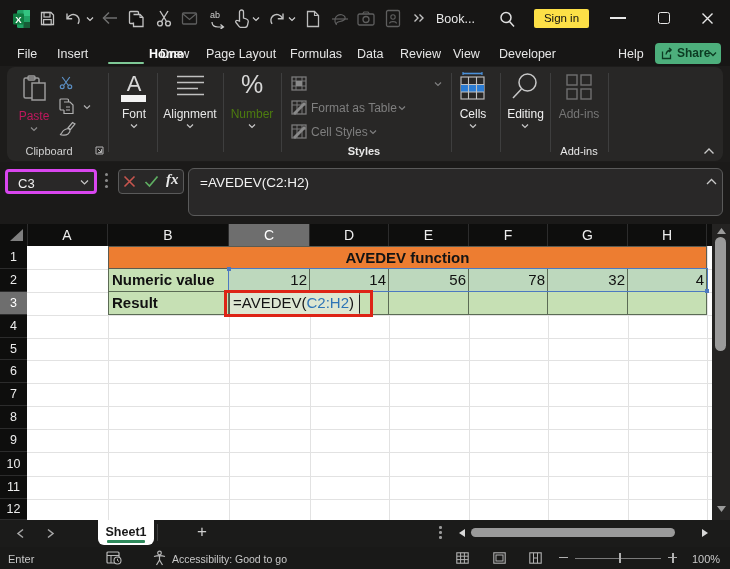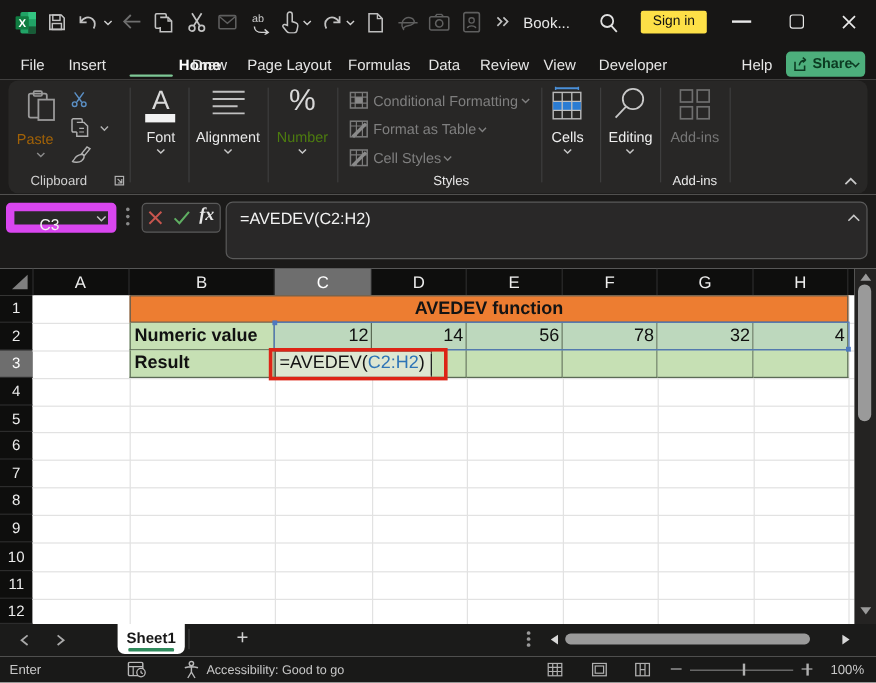--- a/index.html
+++ b/index.html
@@ -166,21 +166,21 @@
     <div class="abs" style="left:451px;top:7px;width:1px;height:79px;background:#3e3e3e;"></div>
     <div class="abs" style="left:500px;top:7px;width:1px;height:79px;background:#3e3e3e;"></div>
     <div class="abs" style="left:550px;top:7px;width:1px;height:79px;background:#3e3e3e;"></div>
     <div class="abs" style="left:608px;top:7px;width:1px;height:79px;background:#3e3e3e;"></div>
 
     <svg class="abs" style="left:22px;top:9px;" width="26" height="28" viewBox="0 0 26 28">
       <rect x="2" y="3" width="15" height="20" rx="1.5" fill="none" stroke="#9a9a9a" stroke-width="1.5"></rect>
       <rect x="6" y="1" width="7" height="4" rx="1" fill="none" stroke="#9a9a9a" stroke-width="1.4"></rect>
       <rect x="10" y="8" width="13" height="17" fill="#282726" stroke="#9a9a9a" stroke-width="1.5"></rect>
     </svg>
-    <div class="abs" style="left:14px;top:43px;width:40px;height:12px;color:#a16207;font-size:12px;text-align:left;">Paste</div>
+    <div class="abs" style="left:14px;top:43px;width:40px;height:12px;color:#be185d;font-size:12px;text-align:center;">Paste</div>
     <svg class="abs" style="left:30px;top:60px;" width="8" height="6" viewBox="0 0 8 6">
         <path d="M1 1.5 L4 4.5 L7 1.5" fill="none" stroke="#8a8a8a" stroke-width="1.2"></path>
       </svg>
 
     <svg class="abs" style="left:59px;top:10px;" width="14" height="14" viewBox="0 0 14 14">
       <path d="M3.2 1 L9 9 M10.8 1 L5 9" stroke="#5b8fc4" stroke-width="1.2"></path>
       <circle cx="3.2" cy="10.8" r="1.9" fill="none" stroke="#5b8fc4" stroke-width="1.2"></circle>
       <circle cx="10.8" cy="10.8" r="1.9" fill="none" stroke="#5b8fc4" stroke-width="1.2"></circle>
     </svg>
 
@@ -221,21 +221,20 @@
     <div class="abs" style="left:226px;top:41px;width:52px;height:12px;color:#4d7c0f;font-size:12px;text-align:center;">Number</div>
     <svg class="abs" style="left:248px;top:57px;" width="8" height="6" viewBox="0 0 8 6">
         <path d="M1 1.5 L4 4.5 L7 1.5" fill="none" stroke="#c8c8c8" stroke-width="1.2"></path>
       </svg>
 
     <svg class="abs" style="left:291px;top:10px;" width="16" height="15" viewBox="0 0 16 15">
       <rect x="1" y="1" width="14" height="13" fill="none" stroke="#7a7a7a" stroke-width="1.3"></rect>
       <path d="M1 5 H15 M1 10 H15 M5 1 V14 M11 1 V14" stroke="#7a7a7a" stroke-width="1"></path>
       <rect x="5" y="5" width="6" height="5" fill="#8a8a8a"></rect>
     </svg>
-    <div class="abs" style="left:311px;top:11px;color:#7f7f7f;font-size:12px;">Conditional Formatting</div>
     <svg class="abs" style="left:434px;top:15px;" width="8" height="6" viewBox="0 0 8 6">
         <path d="M1 1.5 L4 4.5 L7 1.5" fill="none" stroke="#7f7f7f" stroke-width="1.2"></path>
       </svg>
     <svg class="abs" style="left:291px;top:34px;" width="16" height="15" viewBox="0 0 16 15">
       <rect x="1" y="1" width="14" height="13" fill="none" stroke="#7a7a7a" stroke-width="1.3"></rect>
       <path d="M1 5 H15 M6 1 V14 M11 1 V14" stroke="#7a7a7a" stroke-width="1"></path>
       <path d="M2 13 L13 2 L15 4 L4 15 z" fill="#8a8a8a"></path>
     </svg>
     <div class="abs" style="left:311px;top:35px;color:#7f7f7f;font-size:12px;">Format as Table</div>
     <svg class="abs" style="left:398px;top:39px;" width="8" height="6" viewBox="0 0 8 6">
@@ -243,21 +242,21 @@
       </svg>
     <svg class="abs" style="left:291px;top:58px;" width="16" height="15" viewBox="0 0 16 15">
       <rect x="1" y="1" width="14" height="13" fill="none" stroke="#7a7a7a" stroke-width="1.3"></rect>
       <path d="M1 5 H15 M6 1 V14 M11 1 V14" stroke="#7a7a7a" stroke-width="1"></path>
       <path d="M2 13 L13 2 L15 4 L4 15 z" fill="#8a8a8a"></path>
     </svg>
     <div class="abs" style="left:311px;top:59px;color:#7f7f7f;font-size:12px;">Cell Styles</div>
     <svg class="abs" style="left:369px;top:63px;" width="8" height="6" viewBox="0 0 8 6">
         <path d="M1 1.5 L4 4.5 L7 1.5" fill="none" stroke="#7f7f7f" stroke-width="1.2"></path>
       </svg>
-    <div class="abs" style="left:346px;top:79px;width:60px;height:12px;color:#e8e8e8;font-size:11px;text-align:center;">Styles</div>
+    <div class="abs" style="left:334px;top:79px;width:60px;height:12px;color:#e8e8e8;font-size:11px;text-align:center;font-weight:bold;">Styles</div>
 
     <svg class="abs" style="left:460px;top:6px;" width="25" height="28" viewBox="0 0 25 28">
       <path d="M3 1.5 H22" stroke="#4a90d9" stroke-width="1.6"></path>
         <path d="M3 0 V3 M22 0 V3" stroke="#4a90d9" stroke-width="1.2"></path>
       <rect x="1" y="5" width="23" height="22" fill="none" stroke="#b8b8b8" stroke-width="1.2"></rect>
       <rect x="1" y="13" width="23" height="7" fill="#2b7cd3"></rect>
       <path d="M1 12.5 H24 M1 20 H24 M8.5 5 V27 M16.5 5 V27" stroke="#c0c0c0" stroke-width="1.1"></path>
     </svg>
     <div class="abs" style="left:452px;top:41px;width:42px;height:12px;color:#f0f0f0;font-size:12px;text-align:center;">Cells</div>
     <svg class="abs" style="left:469px;top:57px;" width="8" height="6" viewBox="0 0 8 6">
@@ -282,21 +281,21 @@
     <div class="abs" style="left:554px;top:41px;width:50px;height:12px;color:#767676;font-size:12px;text-align:center;">Add-ins</div>
     <div class="abs" style="left:554px;top:79px;width:50px;height:12px;color:#e8e8e8;font-size:11px;text-align:center;">Add-ins</div>
 
     <svg class="abs" style="left:703px;top:81px;" width="12" height="8" viewBox="0 0 12 8">
         <path d="M1.5 6.5 L6 2 L10.5 6.5" fill="none" stroke="#c8c8c8" stroke-width="1.4"></path>
       </svg>
   </div>
 
   <div class="abs" style="left:0;top:162px;width:730px;height:62px;background:#1b1a19;"></div>
   <div id="fbar" class="abs" style="left:0;top:162px;width:730px;height:62px;">
-    <div class="abs" style="left:5px;top:7px;width:92px;height:25px;background:#292828;border:7px solid #d946ef;border-radius:4px;color:#f0f0f0;font-size:13px;line-height:23px;padding-left:21px;">C3</div>
+    <div class="abs" style="left:5px;top:7px;width:92px;height:25px;background:#292828;border:3px solid #d946ef;border-radius:4px;color:#f0f0f0;font-size:13px;line-height:23px;padding-left:10px;">C3</div>
     <svg class="abs" style="left:80px;top:17px;" width="9" height="7" viewBox="0 0 9 7">
         <path d="M1 1.5 L4.5 5 L8 1.5" fill="none" stroke="#c8c8c8" stroke-width="1.2"></path>
       </svg>
     <div class="abs" style="left:105px;top:11px;width:3px;height:3px;background:#8a8a8a;border-radius:50%;box-shadow:0 6px 0 #8a8a8a, 0 12px 0 #8a8a8a;"></div>
     <div class="abs" style="left:118px;top:7px;width:66px;height:25px;background:#292828;border:1px solid #5a5a5a;border-radius:4px;"></div>
     <svg class="abs" style="left:123px;top:13px;" width="13" height="13" viewBox="0 0 13 13">
         <path d="M1.5 1.5 L11.5 11.5 M11.5 1.5 L1.5 11.5" stroke="#c7554e" stroke-width="1.6"></path>
       </svg>
     <svg class="abs" style="left:144px;top:13px;" width="15" height="13" viewBox="0 0 15 13">
         <path d="M1.5 7 L5.5 11 L13.5 1.5" fill="none" stroke="#5fae62" stroke-width="1.7"></path>

